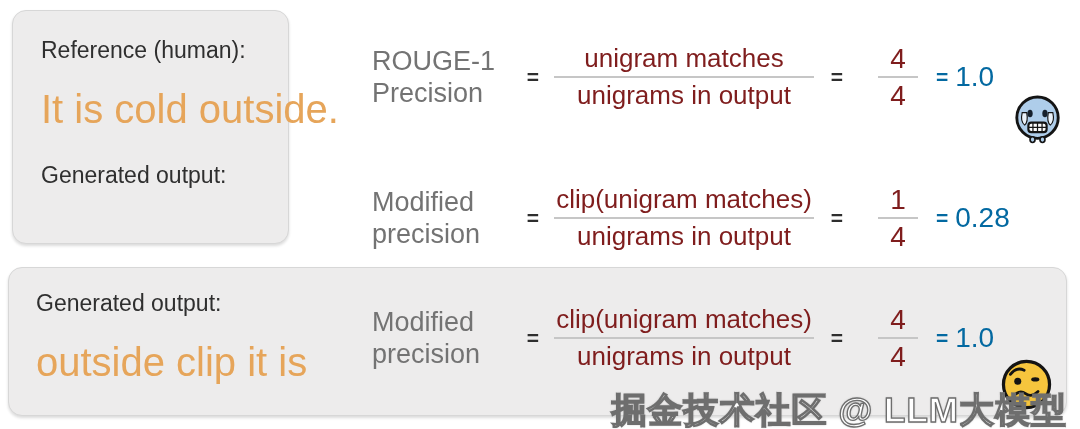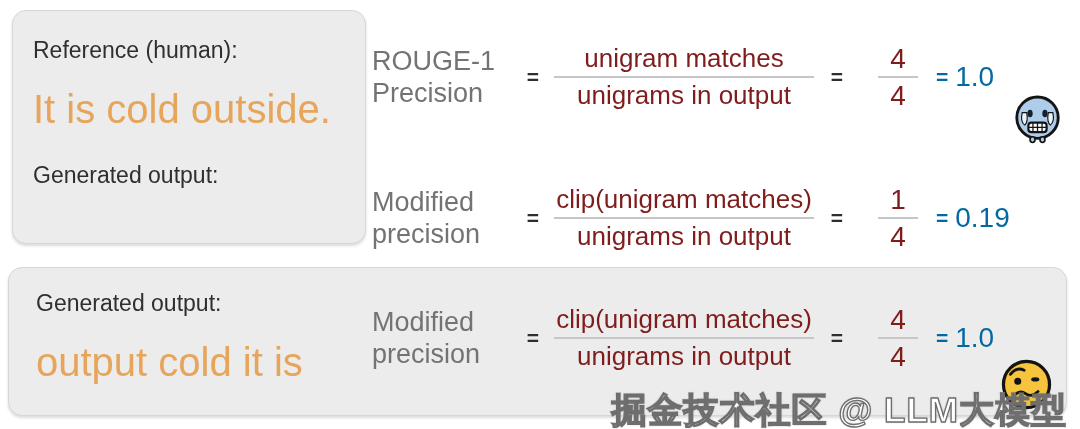--- a/index.html
+++ b/index.html
@@ -6,21 +6,21 @@
   .page {
     position:relative; width:1080px; height:429px; background:#ffffff;
     font-family:"Liberation Sans","DejaVu Sans",sans-serif; color:#323232;
     overflow:hidden;
   }
   .card {
     position:absolute; background:#edecec; border:1px solid #d7d7d7;
     border-radius:14px; box-sizing:border-box;
     box-shadow:0 2px 3px rgba(0,0,0,0.14);
   }
-  .card-top  { left:12px; top:10px;  width:354px;  height:234px; padding:26px 20px; }
+  .card-top  { left:12px; top:10px;  width:277px;  height:234px; padding:26px 28px; }
   .card-bottom{ left:8px; top:267px; width:1059px; height:149px; padding:22px 27px; }
   .label { font-size:23px; color:#2f2f2f; }
   .orange { color:#e6a55a; }
   .big { font-size:40px; margin-top:23px; white-space:nowrap; }
   .card-top .label.second { margin-top:30px; }
 
   
   .frow {
     position:absolute; left:372px; height:76px;
     display:flex; align-items:center; white-space:nowrap;
@@ -56,21 +56,21 @@
 <div class="page">
 
   <div class="card card-top">
     <div class="label">Reference (human):</div>
     <div class="orange big">It is cold outside.</div>
     <div class="label second">Generated output:</div>
   </div>
 
   <div class="card card-bottom">
     <div class="label">Generated output:</div>
-    <div class="orange big">output cold it is</div>
+    <div class="orange big">outside clip it is</div>
   </div>
 
   <div class="frow row1">
     <div class="flabel">
       <span>ROUGE-1</span><br>
       <span>Precision</span>
     </div>
     <div class="feq">=</div>
     <div class="ffrac">
       <div>unigram matches</div>
@@ -99,21 +99,21 @@
       <div class="bar"></div>
       <div>unigrams in output</div>
     </div>
     <div class="feq feq2">=</div>
     <div class="ffrac nfrac">
       <div>1</div>
       <div class="bar nbar"></div>
       <div>4</div>
     </div>
     <div class="fresult">
-      <span class="res-eq">=</span><span>0.19</span>
+      <span class="res-eq">=</span><span>0.28</span>
     </div>
   </div>
 
   <div class="frow row3">
     <div class="flabel">
       <span>Modified</span><br>
       <span>precision</span>
     </div>
     <div class="feq">=</div>
     <div class="ffrac">

